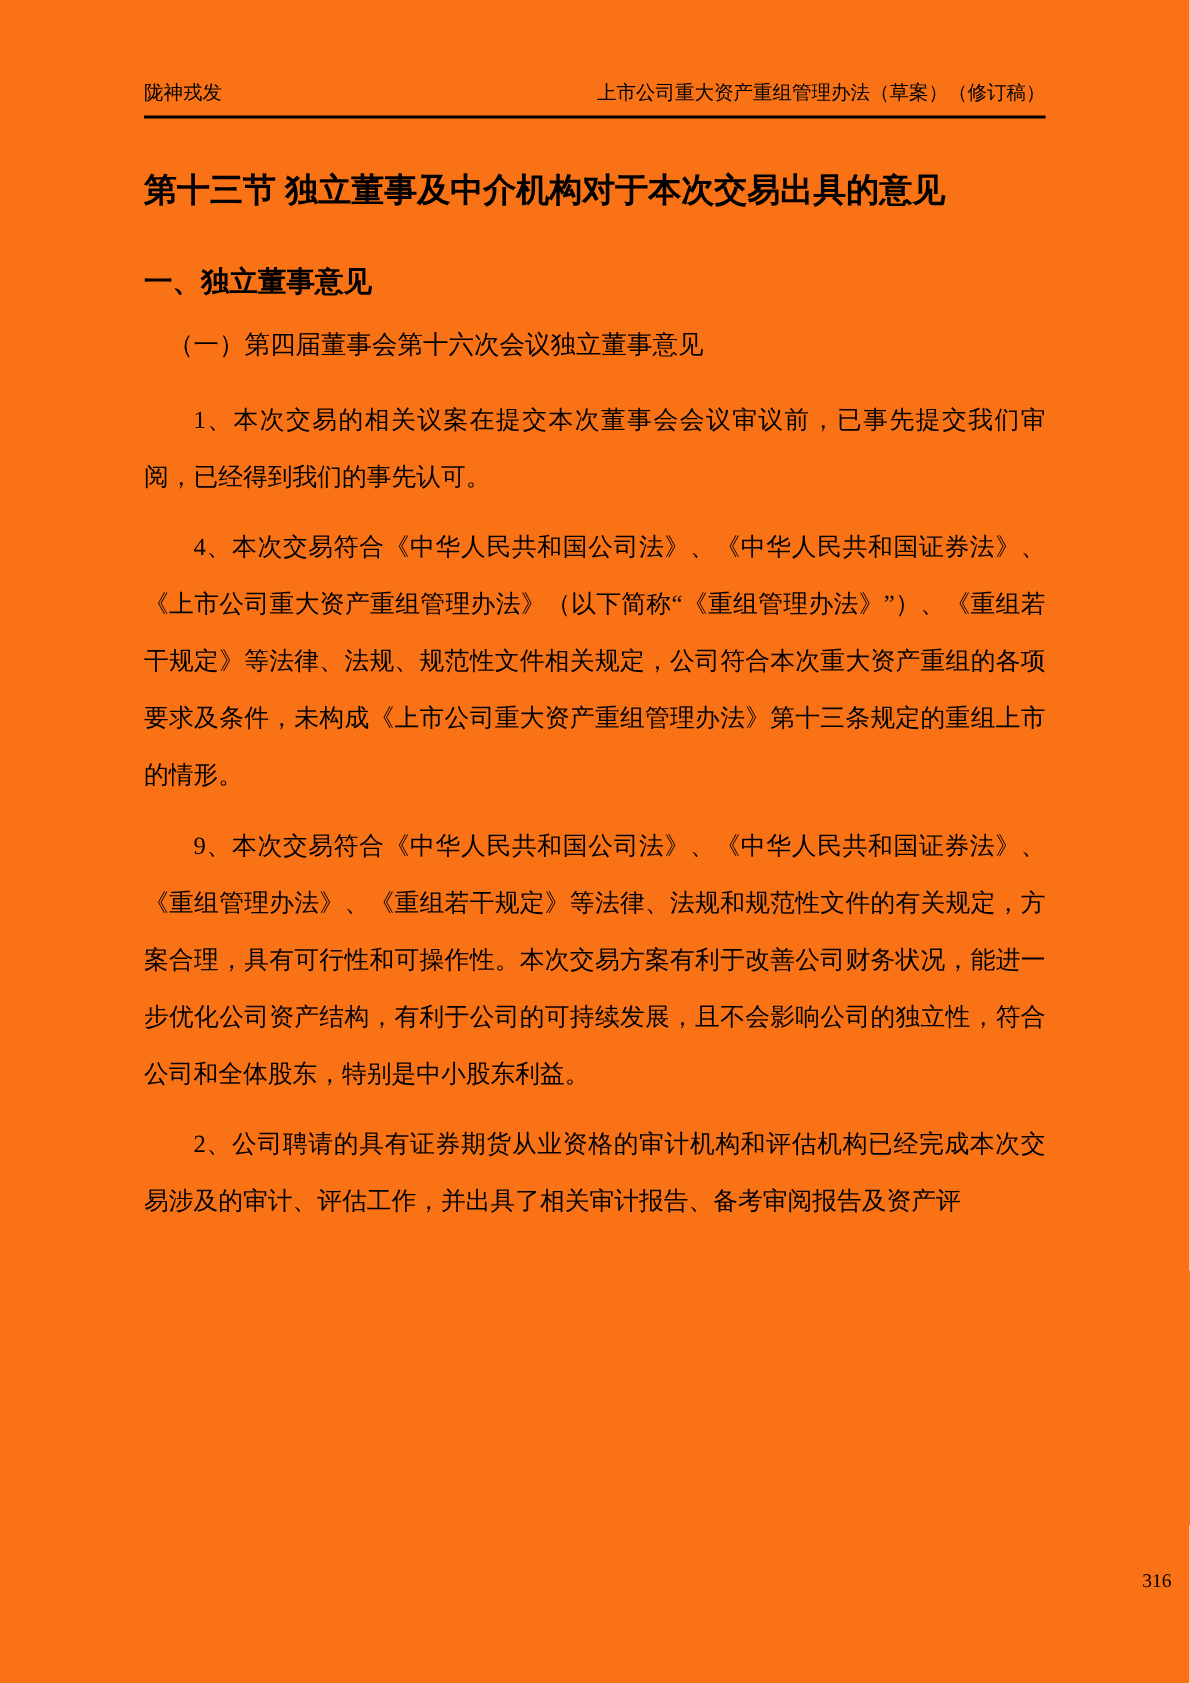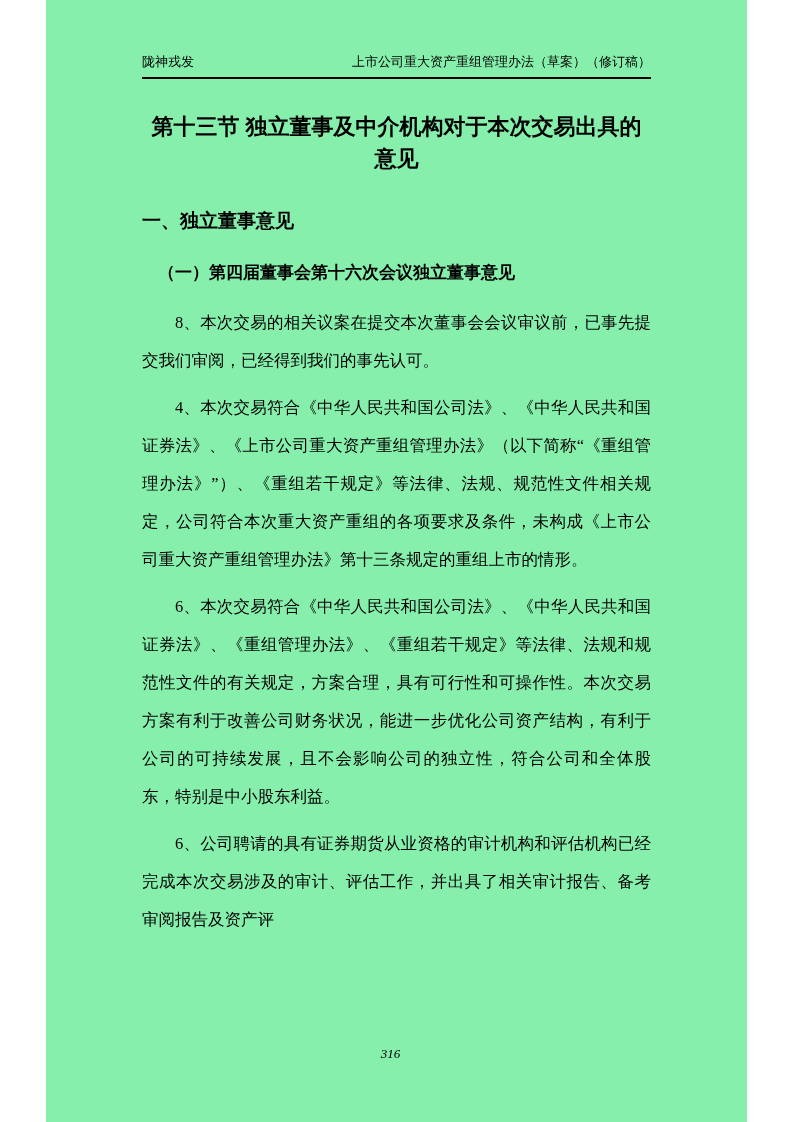--- a/index.html
+++ b/index.html
@@ -2,24 +2,24 @@
 <html lang="zh"><head>
 <meta charset="utf-8">
 <style>
   html, body {
     margin: 0;
     padding: 0;
     background: #ffffff;
   }
   .page {
     position: relative;
-    width: 701px;
+    width: 793px;
     height: 1122px;
     margin: 0 auto;
-    background: #86efac;
+    background: #f97316;
     color: #000000;
     box-sizing: border-box;
     padding: 0 96px;
     overflow: hidden;
     font-family: "Liberation Serif", serif;
   }
   .doc-header {
     display: flex;
     justify-content: space-between;
     align-items: flex-end;
@@ -31,78 +31,77 @@
   }
   .doc-header .header-left,
   .doc-header .header-right {
     white-space: nowrap;
   }
   .doc-title {
     font-family: "Liberation Sans", sans-serif;
     font-weight: bold;
     font-size: 22px;
     line-height: 32px;
-    text-align: center;
+    text-align: left;
     margin: 32px 0 0 0;
   }
   .section-heading {
     font-family: Liberation Sans, sans-serif;
     font-weight: bold;
     font-size: 19px;
     line-height: 26px;
     margin: 33px 0 0 0;
     text-align: left;
   }
   .subsection-heading {
     font-family: "Liberation Sans", sans-serif;
-    font-weight: bold;
+    font-weight: normal;
     font-size: 17px;
     line-height: 24px;
-    margin: 27px 0 0 16px;
+    margin: 16px 0 0 16px;
     text-align: left;
   }
   .doc-body {
     margin-top: 19px;
   }
   .doc-body p {
     font-size: 16.5px;
     line-height: 38px;
     text-align: justify;
     text-justify: inter-character;
     text-indent: 2em;
     margin: 0 0 9px 0;
   }
   .page-number {
     position: absolute;
     left: 0;
     right: 12px;
     bottom: 60px;
-    text-align: center;
+    text-align: right;
     font-size: 13px;
-    font-style: italic;
   }
 </style>
 </head>
 <body>
 
 <div class="page">
 
   <div class="doc-header">
     <span class="header-left">陇神戎发</span>
     <span class="header-right">上市公司重大资产重组管理办法（草案）（修订稿）</span>
   </div>
 
   <div class="doc-title">第十三节 独立董事及中介机构对于本次交易出具的意见</div>
 
   <div class="section-heading">一、独立董事意见</div>
 
   <div class="subsection-heading">（一）第四届董事会第十六次会议独立董事意见</div>
 
   <div class="doc-body">
-    <p>8、本次交易的相关议案在提交本次董事会会议审议前，已事先提交我们审阅，已经得到我们的事先认可。</p>
+    <p>1、本次交易的相关议案在提交本次董事会会议审议前，已事先提交我们审阅，已经得到我们的事先认可。</p>
     <p>4、本次交易符合《中华人民共和国公司法》、《中华人民共和国证券法》、《上市公司重大资产重组管理办法》（以下简称“《重组管理办法》”）、《重组若干规定》等法律、法规、规范性文件相关规定，公司符合本次重大资产重组的各项要求及条件，未构成《上市公司重大资产重组管理办法》第十三条规定的重组上市的情形。</p>
-    <p>6、本次交易符合《中华人民共和国公司法》、《中华人民共和国证券法》、《重组管理办法》、《重组若干规定》等法律、法规和规范性文件的有关规定，方案合理，具有可行性和可操作性。本次交易方案有利于改善公司财务状况，能进一步优化公司资产结构，有利于公司的可持续发展，且不会影响公司的独立性，符合公司和全体股东，特别是中小股东利益。</p>
-    <p>6、公司聘请的具有证券期货从业资格的审计机构和评估机构已经完成本次交易涉及的审计、评估工作，并出具了相关审计报告、备考审阅报告及资产评</p>
+    <p>9、本次交易符合《中华人民共和国公司法》、《中华人民共和国证券法》、《重组管理办法》、《重组若干规定》等法律、法规和规范性文件的有关规定，方案合理，具有可行性和可操作性。本次交易方案有利于改善公司财务状况，能进一步优化公司资产结构，有利于公司的可持续发展，且不会影响公司的独立性，符合公司和全体股东，特别是中小股东利益。</p>
+    <p>2、公司聘请的具有证券期货从业资格的审计机构和评估机构已经完成本次交易涉及的审计、评估工作，并出具了相关审计报告、备考审阅报告及资产评</p>
   </div>
 
   <div class="page-number">316</div>
 
 </div>
 
 </body></html>

